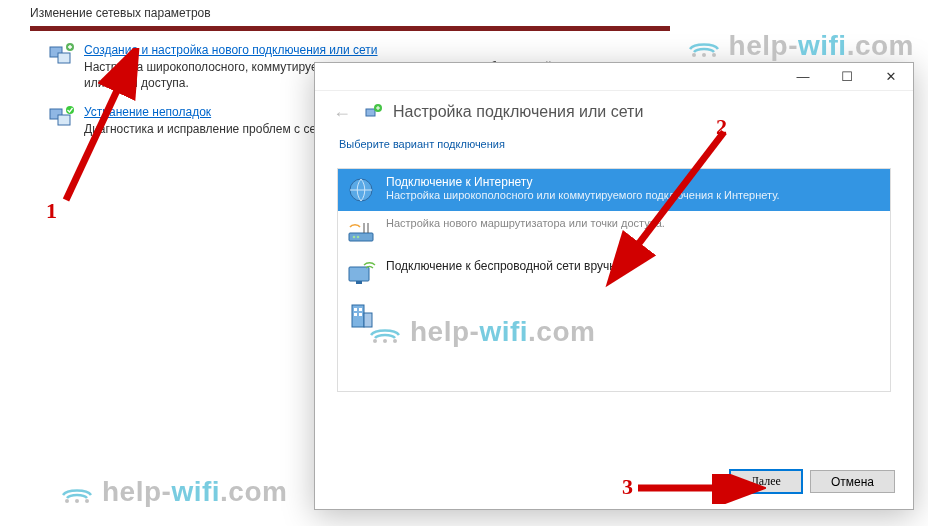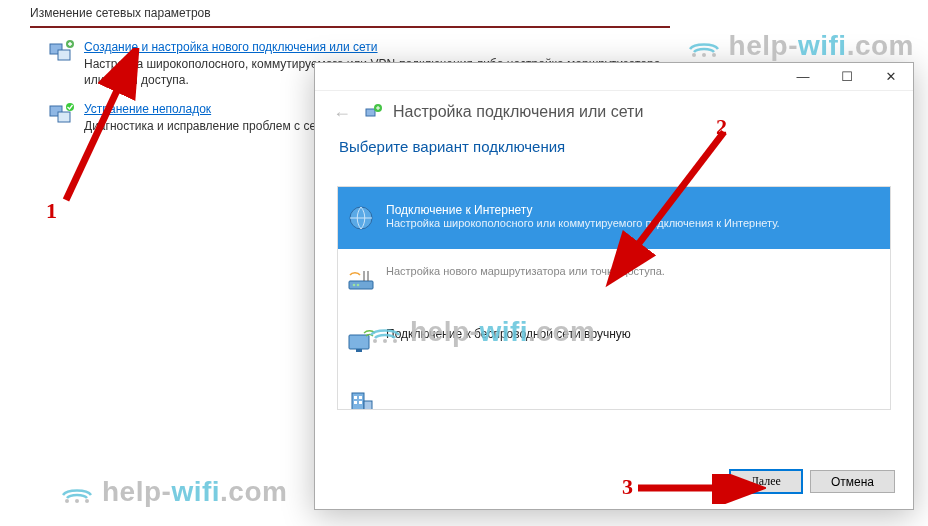--- a/index.html
+++ b/index.html
@@ -15,21 +15,21 @@
 
   
   .bg-panel {
     position: absolute;
     left: 30px; top: 0;
     width: 640px;
   }
   .bg-heading {
     font-size: 12px; color: #333;
     padding: 6px 0;
-    border-bottom: 2px solid #7f1d1d;
+    border-bottom: 5px solid #7f1d1d;
     margin-bottom: 12px;
   }
   .bg-item {
     display: flex;
     gap: 8px;
     margin: 12px 0 14px 18px;
   }
   .bg-item .icon { width: 28px; height: 22px; flex-shrink: 0; }
   .bg-item .txt { }
   .bg-item .link {
@@ -66,34 +66,34 @@
     padding: 10px 18px 6px 18px;
   }
   .header-row .back {
     font-size: 18px; color: #bbb; padding: 0 4px 0 0;
   }
   .header-row .small-icon { width: 18px; height: 18px; }
   .header-row .crumb {
     color: #555; font-size: 16px;
   }
   .dialog h1 {
-    font-size: 15px; font-weight: 400; color: #0a5aa8;
-    padding: 10px 24px 31px 24px;
+    font-size: 11px; font-weight: 400; color: #0a5aa8;
+    padding: 10px 24px 18px 24px;
   }
 
   .options {
     margin: 0 22px;
     border: 1px solid #ddd;
     background: #fff;
     height: 224px;
     overflow: auto;
   }
   .opt {
     display: flex; gap: 10px;
-    padding: 16px 8px;
+    padding: 6px 8px;
     border-bottom: 0;
   }
   .opt .oicon { width: 30px; height: 30px; flex-shrink: 0; }
   .opt .otext .t { font-size: 12px; color: #222; }
   .opt .otext .d { font-size: 11px; color: #888; }
   .opt.selected {
     background: #3395e3;
   }
   .opt.selected .t { color: #fff; }
   .opt.selected .d { color: #e6f1fb; }

